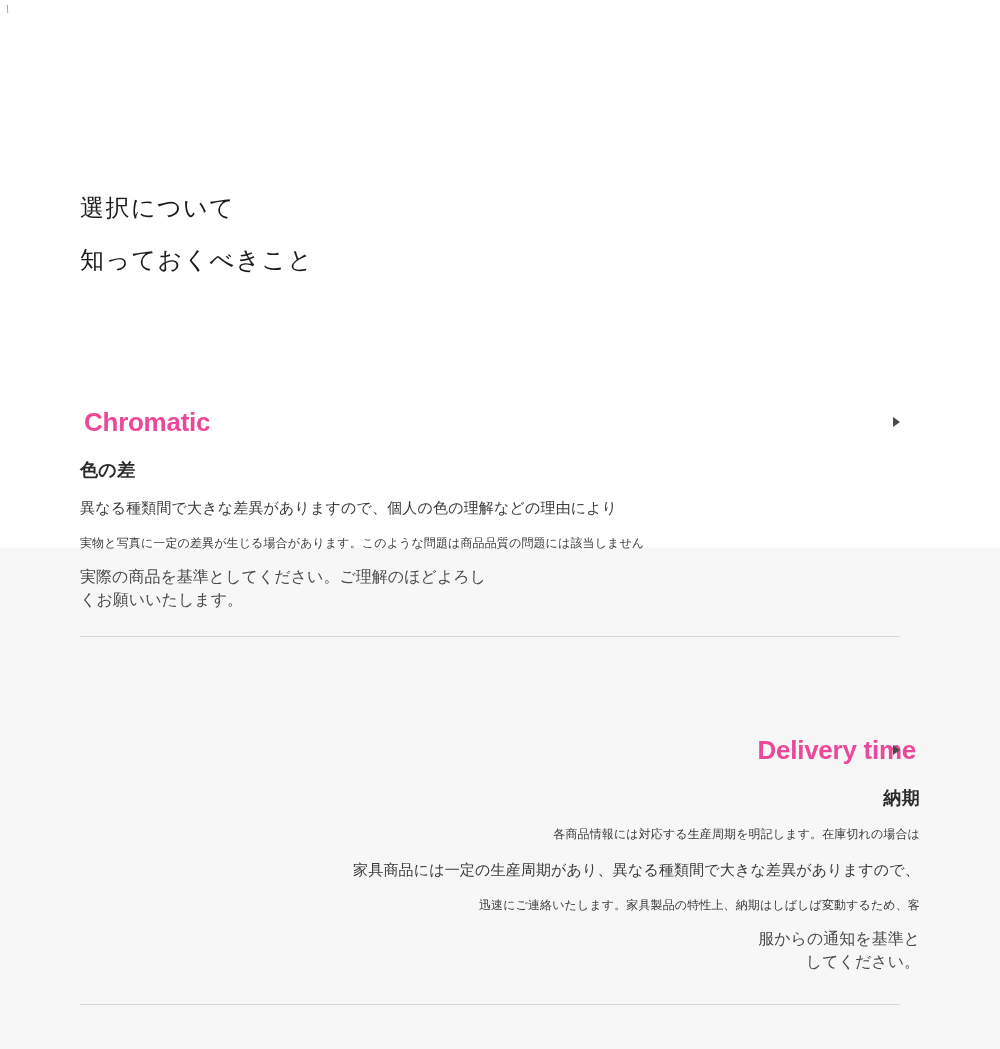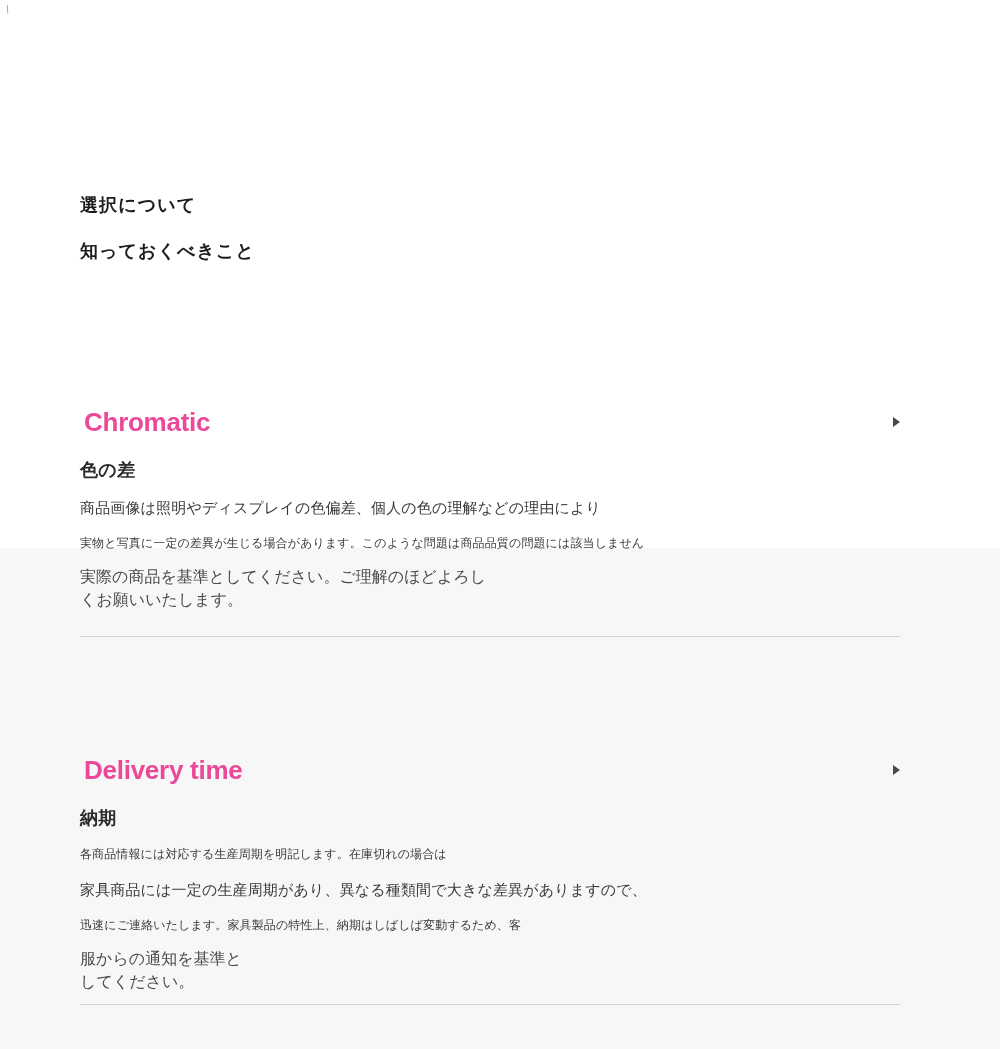--- a/index.html
+++ b/index.html
@@ -42,35 +42,35 @@
     transform: rotate(12deg);
   }
 
   .intro {
     position: absolute;
     left: 80px;
     top: 196px;
     width: 800px;
   }
   .intro-line {
-    font-size: 18px;
-    font-weight: 700;
+    font-size: 24px;
+    font-weight: 400;
     letter-spacing: 0.06em;
     color: #1c1c1c;
     line-height: 1;
     margin: 0 0 28px 0;
   }
 
   .section {
     position: absolute;
     left: 80px;
     width: 840px;
   }
   .section-chromatic { top: 404px; }
-  .section-delivery  { top: 752px; }
+  .section-delivery  { top: 732px; text-align: right; }
 
   .sec-head {
     position: relative;
     height: 42px;
   }
   .sec-title-en {
     font-size: 26px;
     font-weight: 800;
     letter-spacing: -0.01em;
     color: #ec4899;
@@ -141,21 +141,21 @@
     <p class="intro-line">知っておくべきこと</p>
   </div>
 
   <div class="section section-chromatic">
     <div class="sec-head">
       <h2 class="sec-title-en">Chromatic</h2>
       <span class="sec-arrow"></span>
     </div>
     <h3 class="sec-title-ja">色の差</h3>
     <div class="body-block">
-      <p class="body-line">商品画像は照明やディスプレイの色偏差、個人の色の理解などの理由により</p>
+      <p class="body-line">異なる種類間で大きな差異がありますので、個人の色の理解などの理由により</p>
       <p class="body-line lg">実物と写真に一定の差異が生じる場合があります。このような問題は商品品質の問題には該当しません</p>
       <p class="body-tail" style="white-space: pre-line;">実際の商品を基準としてください。ご理解のほどよろし
 くお願いいたします。</p>
     </div>
   </div>
 
   <div class="divider divider-1"></div>
 
   <div class="section section-delivery">
     <div class="sec-head">

